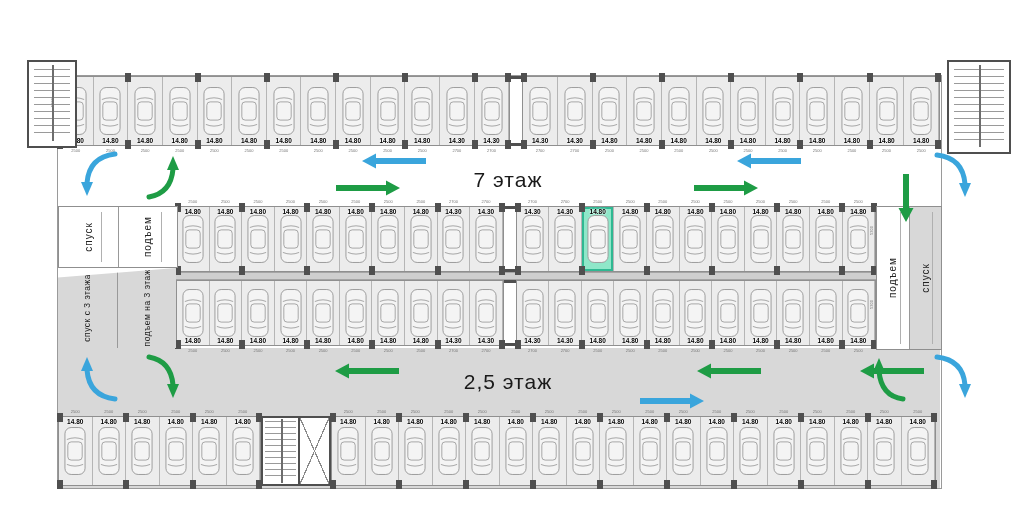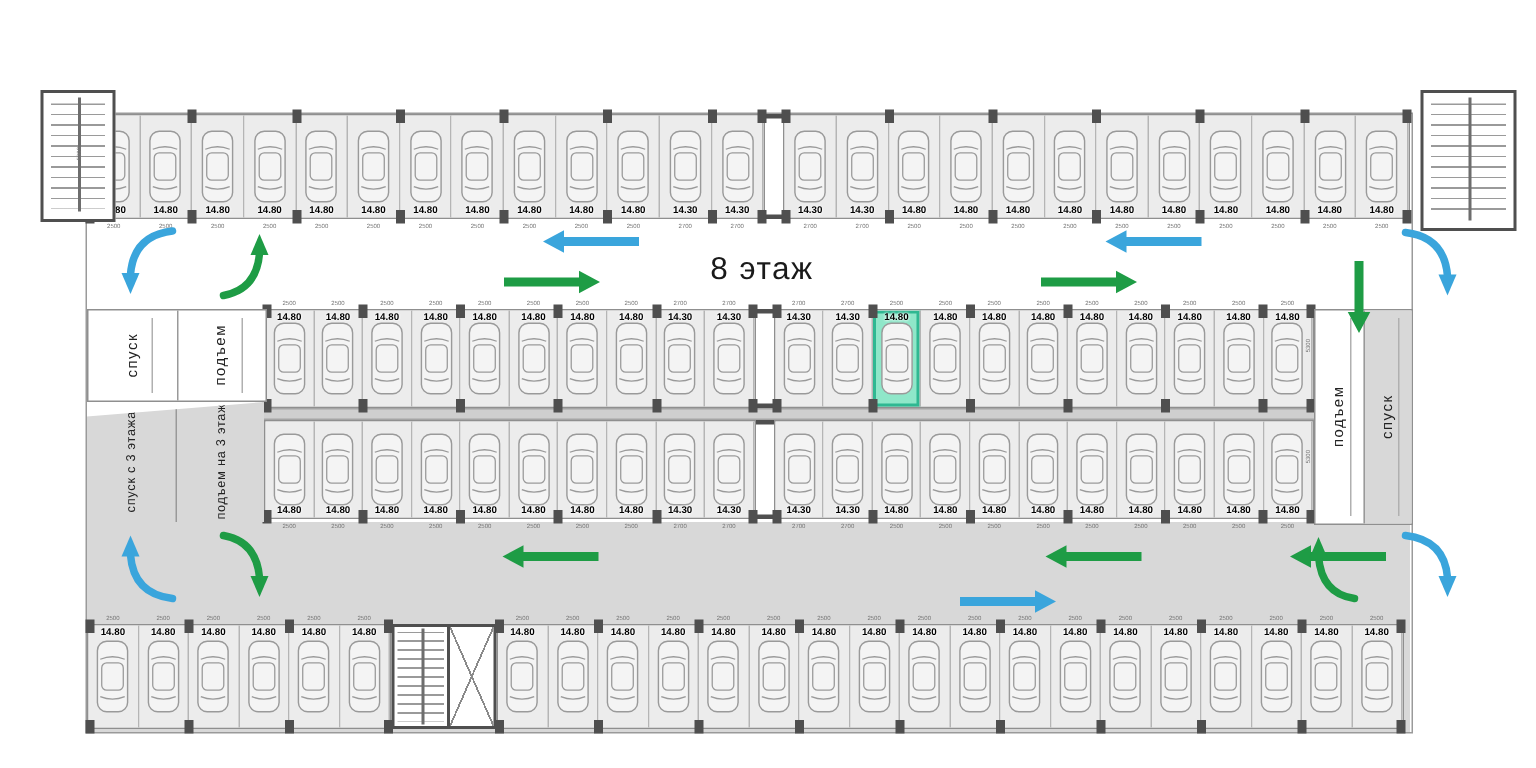--- a/index.html
+++ b/index.html
@@ -900,21 +900,22 @@
     <div class="rampcell">
         <div class="vline"></div>
       <span class="vtext">подъем</span>
       </div>
     <div class="rampcell gray">
         <div class="vline"></div>
       <span class="vtext">спуск</span>
       </div>
   </div>
 
-  <div id="floor2" class="floor-label">8 этаж</div>
+  <div id="floor2" class="floor-label">7 этаж</div>
+  <div id="floor25" class="floor-label">2,5 этаж</div>
 
   <span class="sidedim" style="left:50px;top:98px">5300</span>
   <span class="sidedim" style="left:869px;top:226px">5300</span>
   <span class="sidedim" style="left:869px;top:300px">5300</span>
 
   <svg id="arrows" width="1024" height="512" viewBox="0 0 1024 512">
     <defs>
       <path id="aL" d="M0 0 L14 -7.5 L14 -3 L64 -3 L64 3 L14 3 L14 7.5 Z"></path>
       <path id="aR" d="M0 0 L-14 -7.5 L-14 -3 L-64 -3 L-64 3 L-14 3 L-14 7.5 Z"></path>
       <path id="aD" d="M0 0 L-7.5 -14 L-3 -14 L-3 -48 L3 -48 L3 -14 L7.5 -14 Z"></path>

